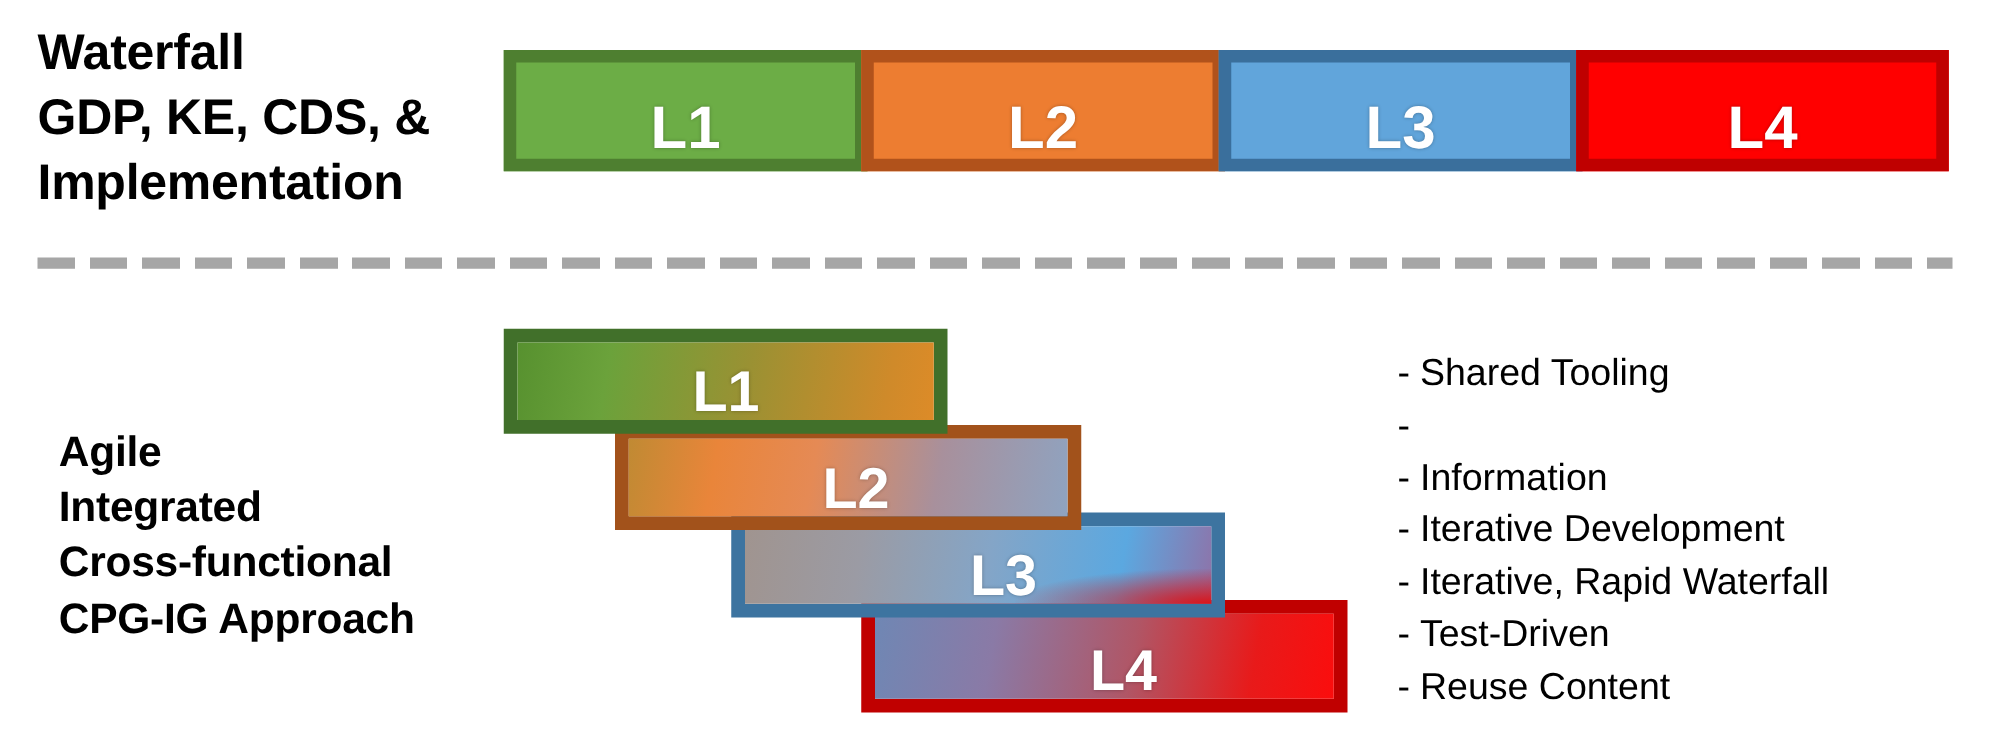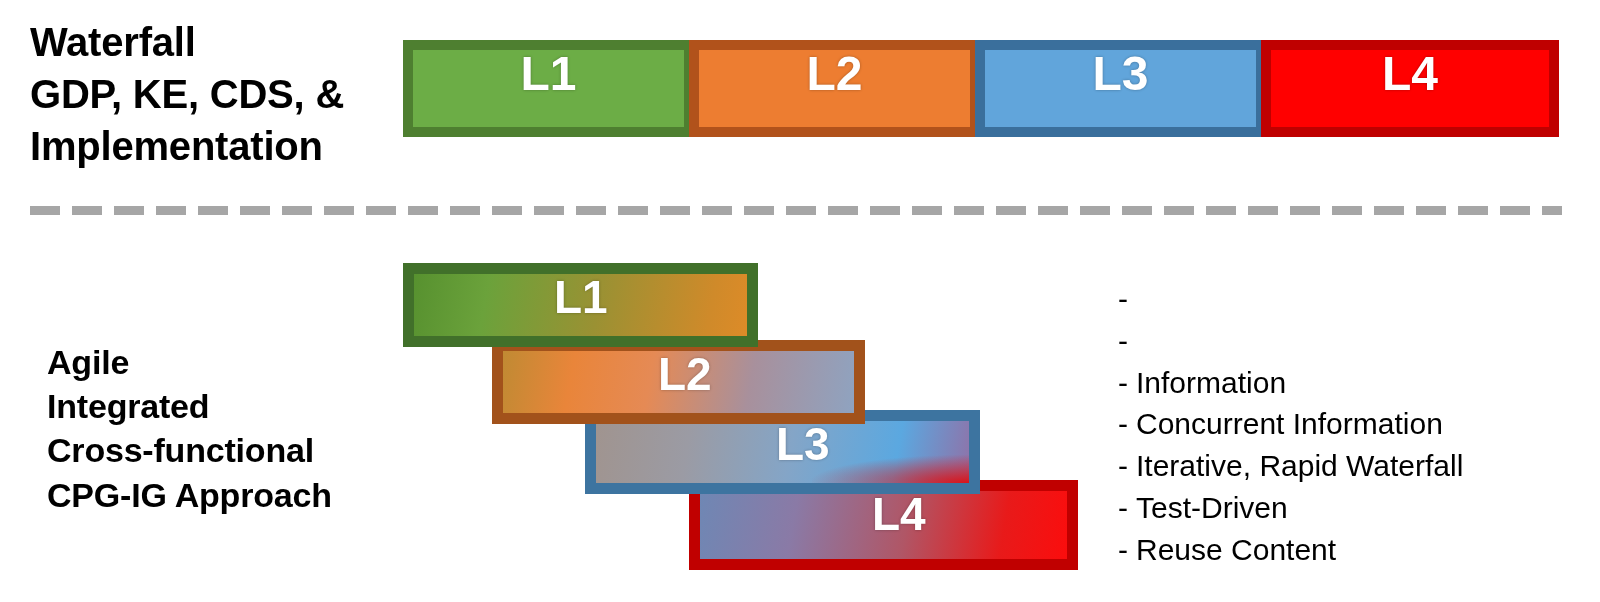--- a/index.html
+++ b/index.html
@@ -54,21 +54,21 @@
         #a6a6a6 30px,
         rgba(255,255,255,0) 30px,
         rgba(255,255,255,0) 42px);
   }
 
   
   .bar {
     position: absolute;
     box-sizing: border-box;
     display: flex;
-    align-items: flex-start;
+    align-items: flex-end;
     justify-content: center;
   }
   .bar .bar-label {
     position: relative;
     color: #ffffff;
     font-weight: bold;
     font-size: 46px;
     line-height: 1;
     text-shadow: 0 0 3px rgba(0,0,0,0.30);
     pointer-events: none;
@@ -201,31 +201,32 @@
     <span class="bar-label">L3</span>
   </div>
   <div class="bar ag-bar" id="ag-l4">
     <div class="ag-inner"></div>
     <span class="bar-label">L4</span>
   </div>
 
   <div id="bullets">
     <div class="bullet-row">
       <span class="bullet-dash">-</span>
+      <span class="bullet-text">Shared Tooling</span>
     </div>
     <div class="bullet-row">
       <span class="bullet-dash">-</span>
     </div>
     <div class="bullet-row">
       <span class="bullet-dash">-</span>
       <span class="bullet-text">Information</span>
     </div>
     <div class="bullet-row">
       <span class="bullet-dash">-</span>
-      <span class="bullet-text">Concurrent Information</span>
+      <span class="bullet-text">Iterative Development</span>
     </div>
     <div class="bullet-row">
       <span class="bullet-dash">-</span>
       <span class="bullet-text">Iterative, Rapid Waterfall</span>
     </div>
     <div class="bullet-row">
       <span class="bullet-dash">-</span>
       <span class="bullet-text">Test-Driven</span>
     </div>
     <div class="bullet-row">

